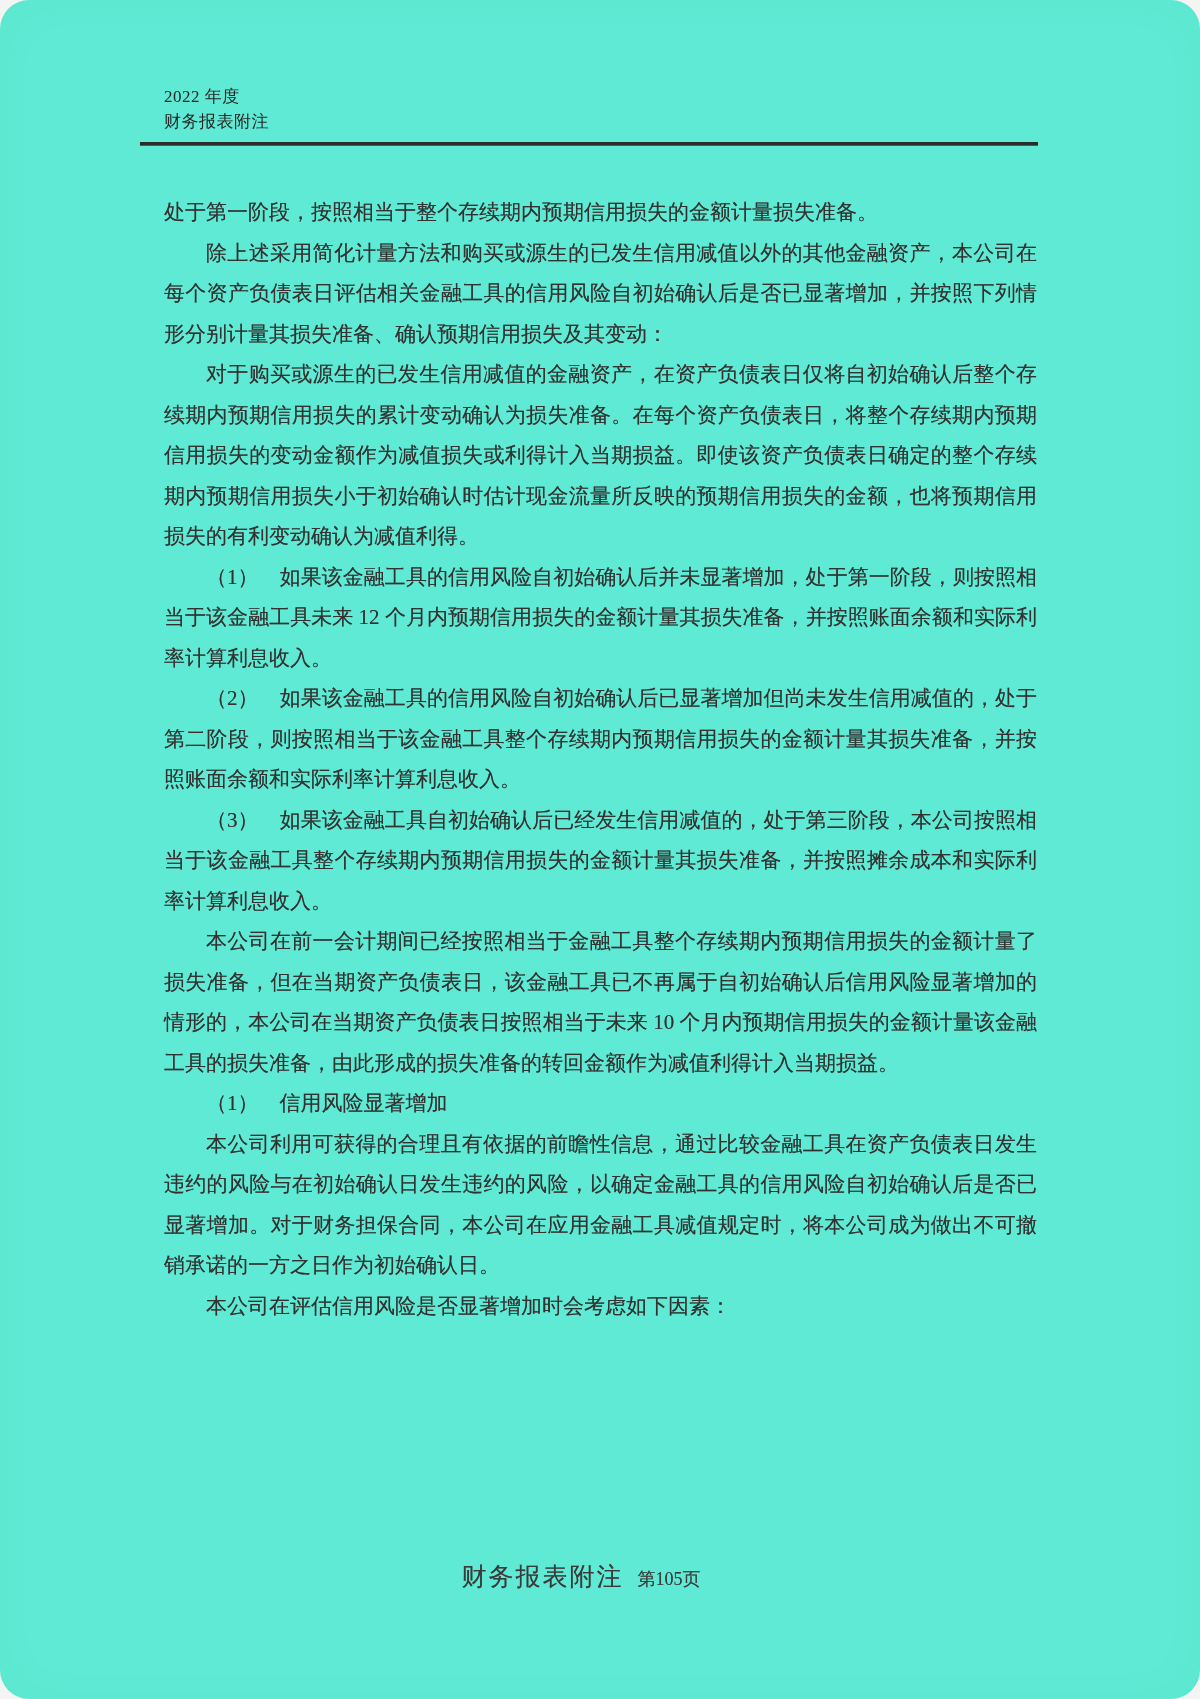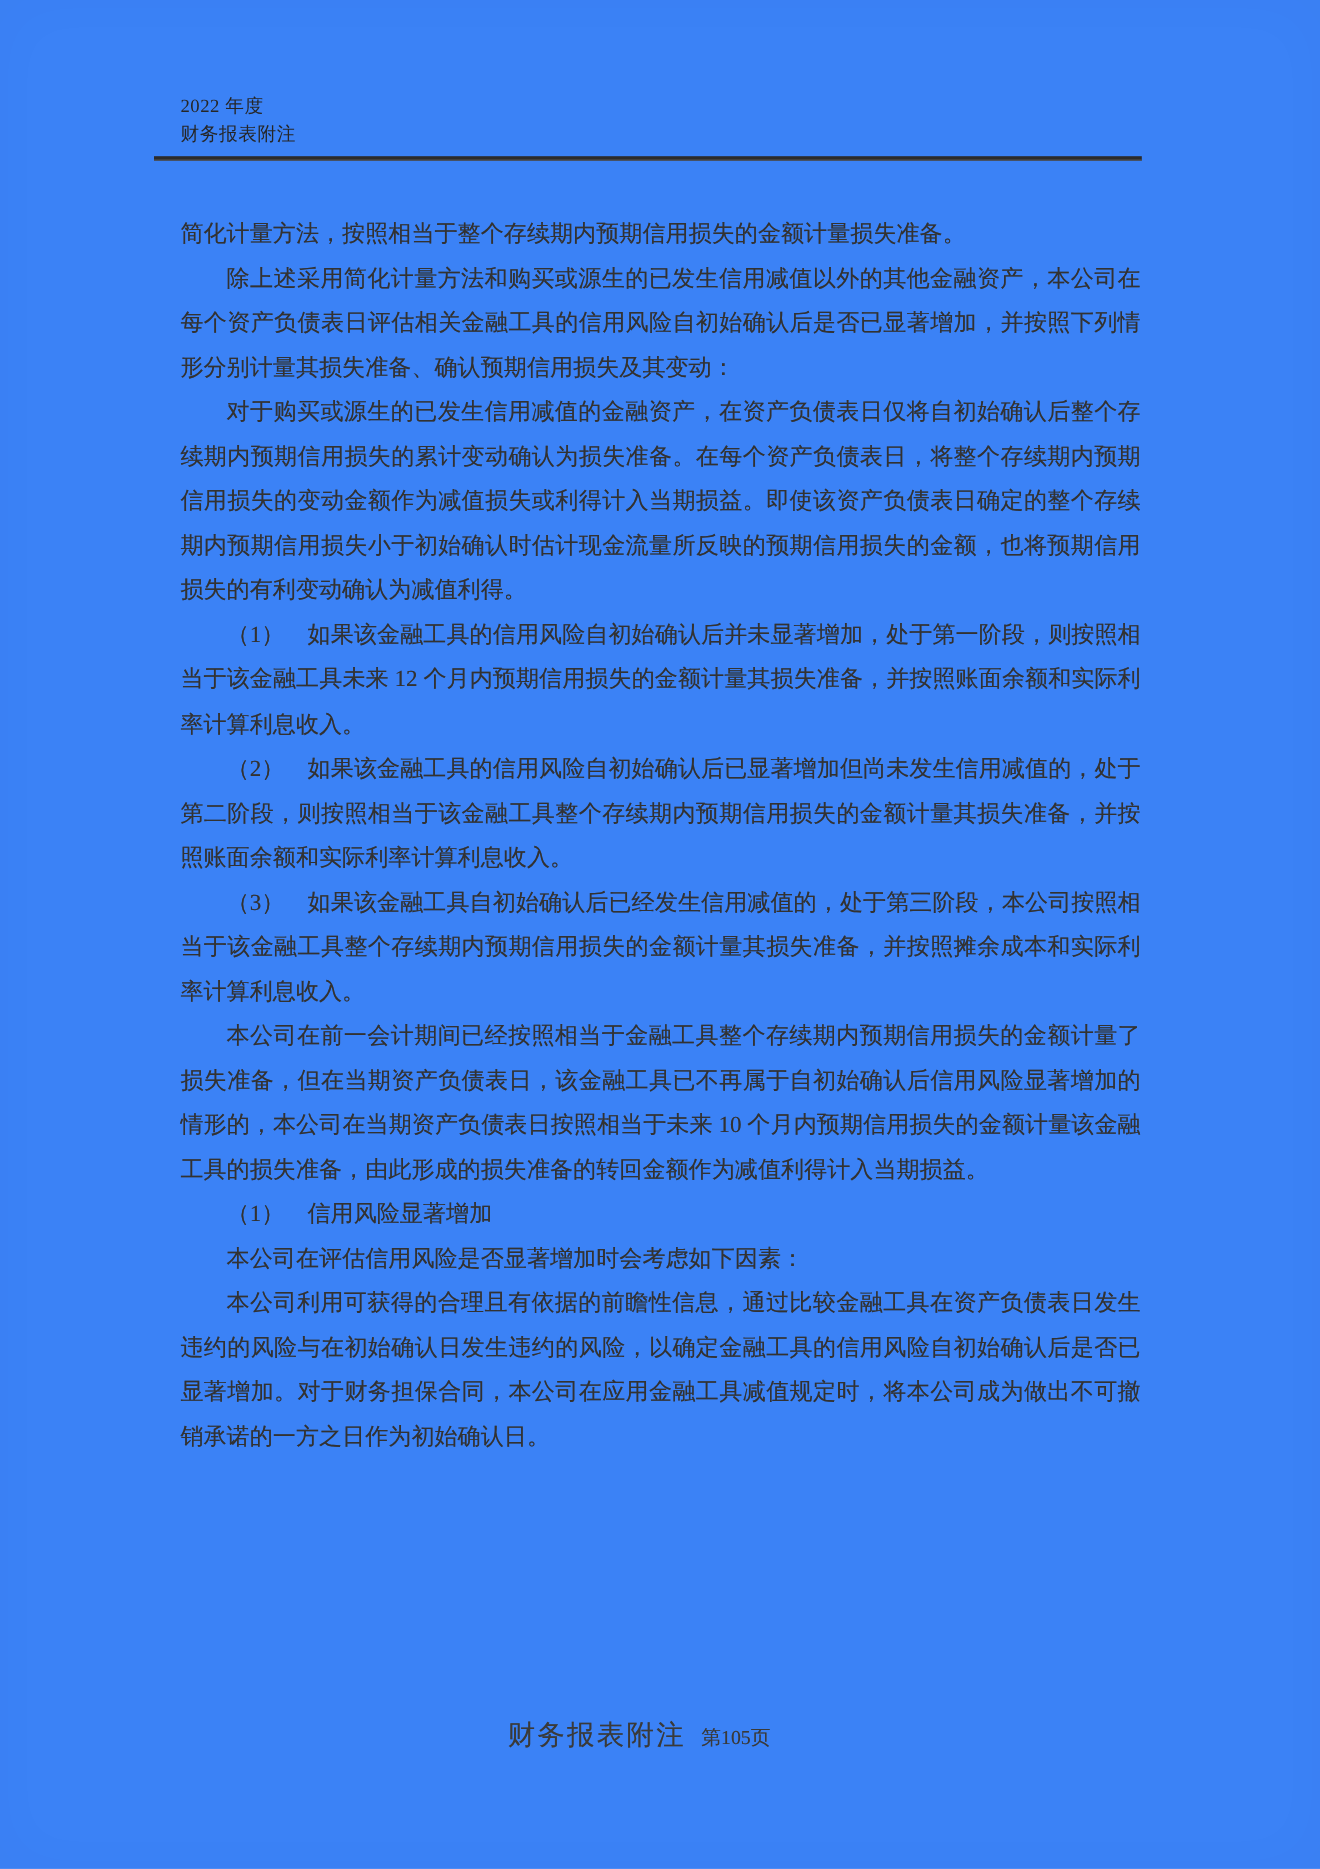--- a/index.html
+++ b/index.html
@@ -6,24 +6,25 @@
     margin: 0;
     padding: 0;
     background: #f4f4f2;
     font-family: "Liberation Serif", "DejaVu Serif", serif;
   }
   .page {
     position: relative;
     width: 1200px;
     height: 1699px;
     margin: 0 auto;
-    background: #3b82f6;
+    background: #5eead4;
     color: #2e2e2e;
     overflow: hidden;
     box-shadow: inset 0 0 60px rgba(0,0,0,0.02);
+    border-radius: 29px;
   }
   
   .header {
     position: absolute;
     left: 164px;
     top: 84px;
     right: 160px;
   }
   .header .hline {
     font-size: 17px;
@@ -87,29 +88,29 @@
 
 <div class="page">
 
   <div class="header">
     <div class="hline">2022 年度</div>
     <div class="hline">财务报表附注</div>
   </div>
   <div class="header-rule"></div>
 
   <div class="body-text">
-    <p class="no-indent">简化计量方法，按照相当于整个存续期内预期信用损失的金额计量损失准备。</p>
+    <p class="no-indent">处于第一阶段，按照相当于整个存续期内预期信用损失的金额计量损失准备。</p>
     <p class="indent">除上述采用简化计量方法和购买或源生的已发生信用减值以外的其他金融资产，本公司在每个资产负债表日评估相关金融工具的信用风险自初始确认后是否已显著增加，并按照下列情形分别计量其损失准备、确认预期信用损失及其变动：</p>
     <p class="indent">对于购买或源生的已发生信用减值的金融资产，在资产负债表日仅将自初始确认后整个存续期内预期信用损失的累计变动确认为损失准备。在每个资产负债表日，将整个存续期内预期信用损失的变动金额作为减值损失或利得计入当期损益。即使该资产负债表日确定的整个存续期内预期信用损失小于初始确认时估计现金流量所反映的预期信用损失的金额，也将预期信用损失的有利变动确认为减值利得。</p>
     <p class="indent">（1）　如果该金融工具的信用风险自初始确认后并未显著增加，处于第一阶段，则按照相当于该金融工具未来 12 个月内预期信用损失的金额计量其损失准备，并按照账面余额和实际利率计算利息收入。</p>
     <p class="indent">（2）　如果该金融工具的信用风险自初始确认后已显著增加但尚未发生信用减值的，处于第二阶段，则按照相当于该金融工具整个存续期内预期信用损失的金额计量其损失准备，并按照账面余额和实际利率计算利息收入。</p>
     <p class="indent">（3）　如果该金融工具自初始确认后已经发生信用减值的，处于第三阶段，本公司按照相当于该金融工具整个存续期内预期信用损失的金额计量其损失准备，并按照摊余成本和实际利率计算利息收入。</p>
     <p class="indent">本公司在前一会计期间已经按照相当于金融工具整个存续期内预期信用损失的金额计量了损失准备，但在当期资产负债表日，该金融工具已不再属于自初始确认后信用风险显著增加的情形的，本公司在当期资产负债表日按照相当于未来 10 个月内预期信用损失的金额计量该金融工具的损失准备，由此形成的损失准备的转回金额作为减值利得计入当期损益。</p>
     <p class="indent">（1）　信用风险显著增加</p>
+    <p class="indent">本公司利用可获得的合理且有依据的前瞻性信息，通过比较金融工具在资产负债表日发生违约的风险与在初始确认日发生违约的风险，以确定金融工具的信用风险自初始确认后是否已显著增加。对于财务担保合同，本公司在应用金融工具减值规定时，将本公司成为做出不可撤销承诺的一方之日作为初始确认日。</p>
     <p class="indent">本公司在评估信用风险是否显著增加时会考虑如下因素：</p>
-    <p class="indent">本公司利用可获得的合理且有依据的前瞻性信息，通过比较金融工具在资产负债表日发生违约的风险与在初始确认日发生违约的风险，以确定金融工具的信用风险自初始确认后是否已显著增加。对于财务担保合同，本公司在应用金融工具减值规定时，将本公司成为做出不可撤销承诺的一方之日作为初始确认日。</p>
   </div>
 
   <div class="footer">
     <span class="footer-title">财务报表附注</span><span class="footer-page">第105页</span>
   </div>
 
 </div>
 
 </body></html>

